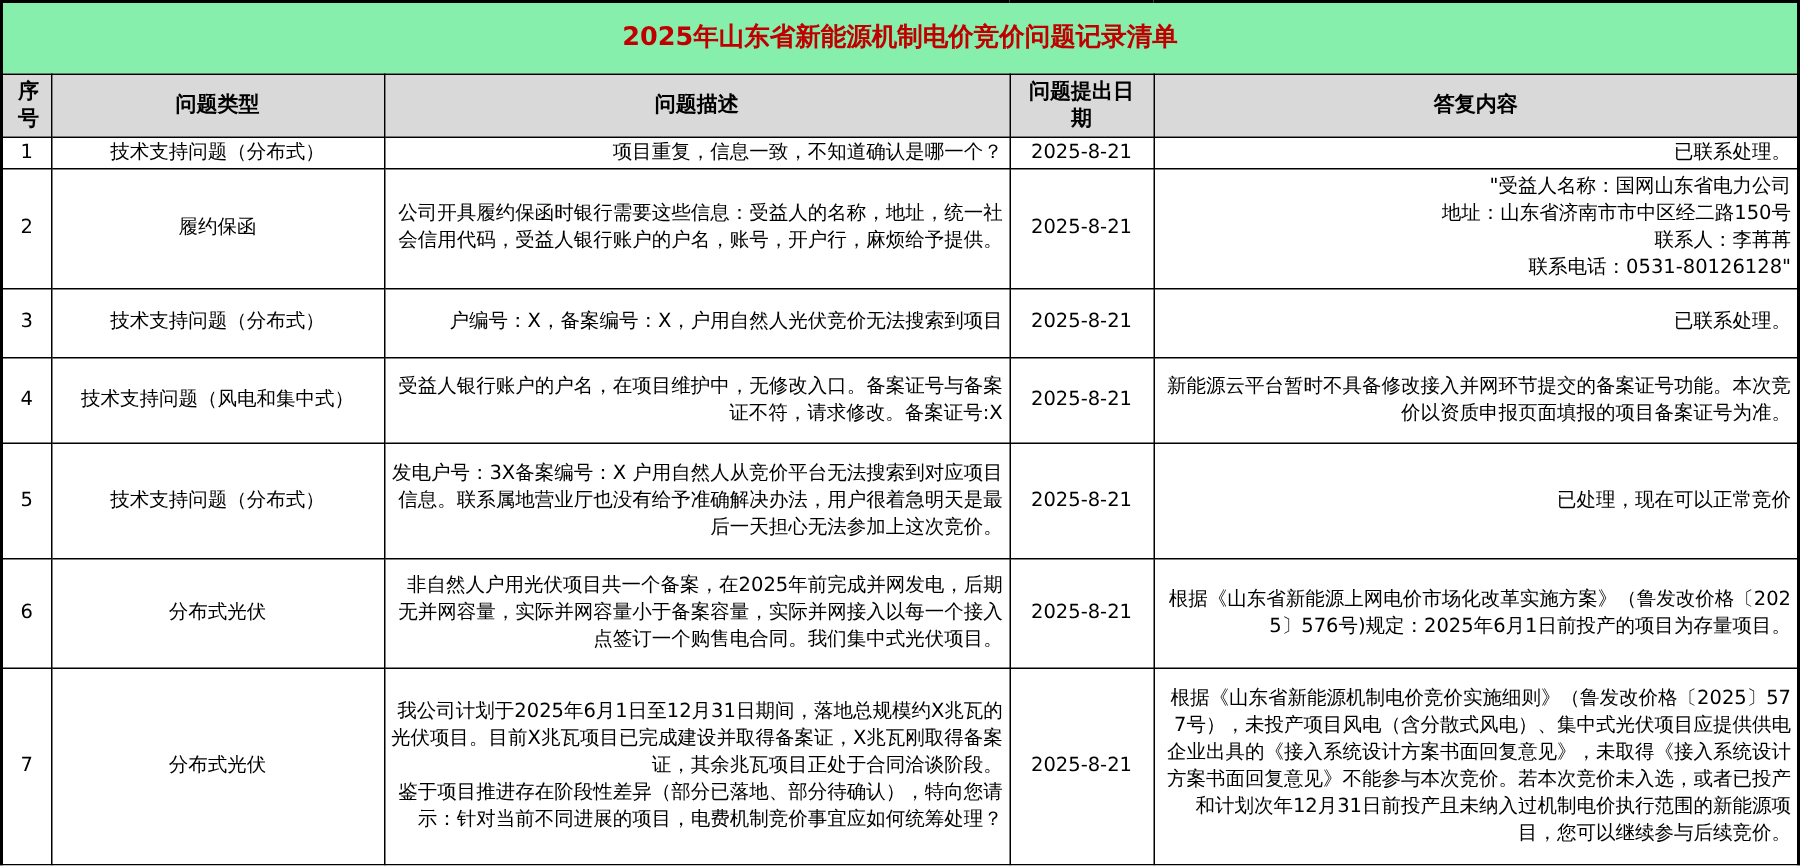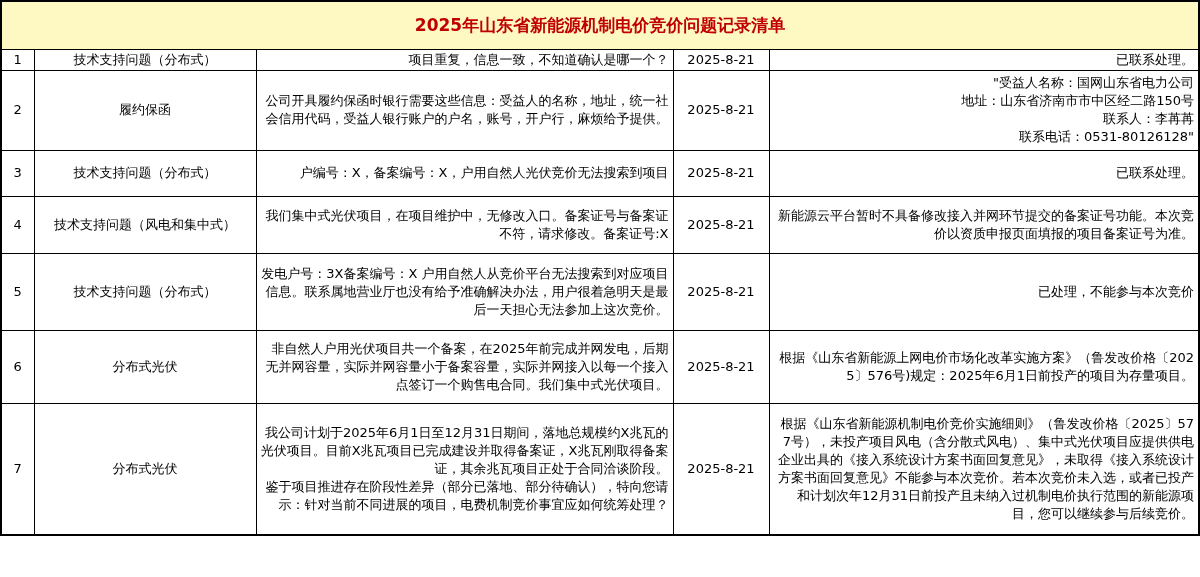--- a/index.html
+++ b/index.html
@@ -8,21 +8,21 @@
   table{border-collapse:collapse;table-layout:fixed;width:1198px;margin:0;
         border:2px solid #000;}
   col.c-no{width:33px;}
   col.c-type{width:222px;}
   col.c-desc{width:417px;}
   col.c-date{width:96px;}
   col.c-reply{width:430px;}
   td,th{border:1px solid #000;box-sizing:border-box;vertical-align:middle;
         font-size:13px;line-height:18px;padding:1px 4px;overflow:hidden;}
   tr.title-row td{border-bottom:1px solid #000;height:48px;text-align:center;
-        font-weight:bold;font-size:17px;background:#fef9c3;}
+        font-weight:bold;font-size:17px;background:#86efac;}
   tr.header-row th{background:#D9D9D9;font-weight:bold;font-size:14px;
         text-align:center;height:42px;padding:1px 10px;}
   td.cell-no,td.cell-date{text-align:center;}
   td.cell-type{text-align:center;}
   td.cell-desc,td.cell-reply{text-align:right;white-space:pre-wrap;word-break:break-all;}
   tbody tr:nth-child(1){height:20px;}
   tbody tr:nth-child(2){height:80px;}
   tbody tr:nth-child(3){height:46px;}
   tbody tr:nth-child(4){height:57px;}
   tbody tr:nth-child(5){height:77px;}
@@ -37,20 +37,27 @@
     <colgroup>
       <col class="c-no">
         <col class="c-type">
         <col class="c-desc">
         <col class="c-date">
         <col class="c-reply">
     </colgroup>
     <thead>
       <tr class="title-row">
         <td colspan="5" style="color: rgb(192, 0, 0);">2025年山东省新能源机制电价竞价问题记录清单</td>
+      </tr>
+      <tr class="header-row">
+        <th>序号</th>
+        <th>问题类型</th>
+        <th>问题描述</th>
+        <th>问题提出日期</th>
+        <th>答复内容</th>
       </tr>
     </thead>
     <tbody>
   <tr>
     <td class="cell-no">1</td>
     <td class="cell-type">技术支持问题（分布式）</td>
     <td class="cell-desc">项目重复，信息一致，不知道确认是哪一个？</td>
     <td class="cell-date">2025-8-21</td>
     <td class="cell-reply">已联系处理。</td>
   </tr>
@@ -70,31 +77,31 @@
     <td class="cell-no">3</td>
     <td class="cell-type">技术支持问题（分布式）</td>
     <td class="cell-desc">户编号：X，备案编号：X，户用自然人光伏竞价无法搜索到项目</td>
     <td class="cell-date">2025-8-21</td>
     <td class="cell-reply">已联系处理。</td>
   </tr>
 
   <tr>
     <td class="cell-no">4</td>
     <td class="cell-type">技术支持问题（风电和集中式）</td>
-    <td class="cell-desc">我们集中式光伏项目，在项目维护中，无修改入口。备案证号与备案证不符，请求修改。备案证号:X</td>
+    <td class="cell-desc">受益人银行账户的户名，在项目维护中，无修改入口。备案证号与备案证不符，请求修改。备案证号:X</td>
     <td class="cell-date">2025-8-21</td>
     <td class="cell-reply">新能源云平台暂时不具备修改接入并网环节提交的备案证号功能。本次竞价以资质申报页面填报的项目备案证号为准。</td>
   </tr>
 
   <tr>
     <td class="cell-no">5</td>
     <td class="cell-type">技术支持问题（分布式）</td>
     <td class="cell-desc">发电户号：3X备案编号：X 户用自然人从竞价平台无法搜索到对应项目信息。联系属地营业厅也没有给予准确解决办法，用户很着急明天是最后一天担心无法参加上这次竞价。</td>
     <td class="cell-date">2025-8-21</td>
-    <td class="cell-reply">已处理，不能参与本次竞价</td>
+    <td class="cell-reply">已处理，现在可以正常竞价</td>
   </tr>
 
   <tr>
     <td class="cell-no">6</td>
     <td class="cell-type">分布式光伏</td>
     <td class="cell-desc">非自然人户用光伏项目共一个备案，在2025年前完成并网发电，后期无并网容量，实际并网容量小于备案容量，实际并网接入以每一个接入点签订一个购售电合同。我们集中式光伏项目。</td>
     <td class="cell-date">2025-8-21</td>
     <td class="cell-reply">根据《山东省新能源上网电价市场化改革实施方案》（鲁发改价格〔2025〕576号)规定：2025年6月1日前投产的项目为存量项目。</td>
   </tr>
 

